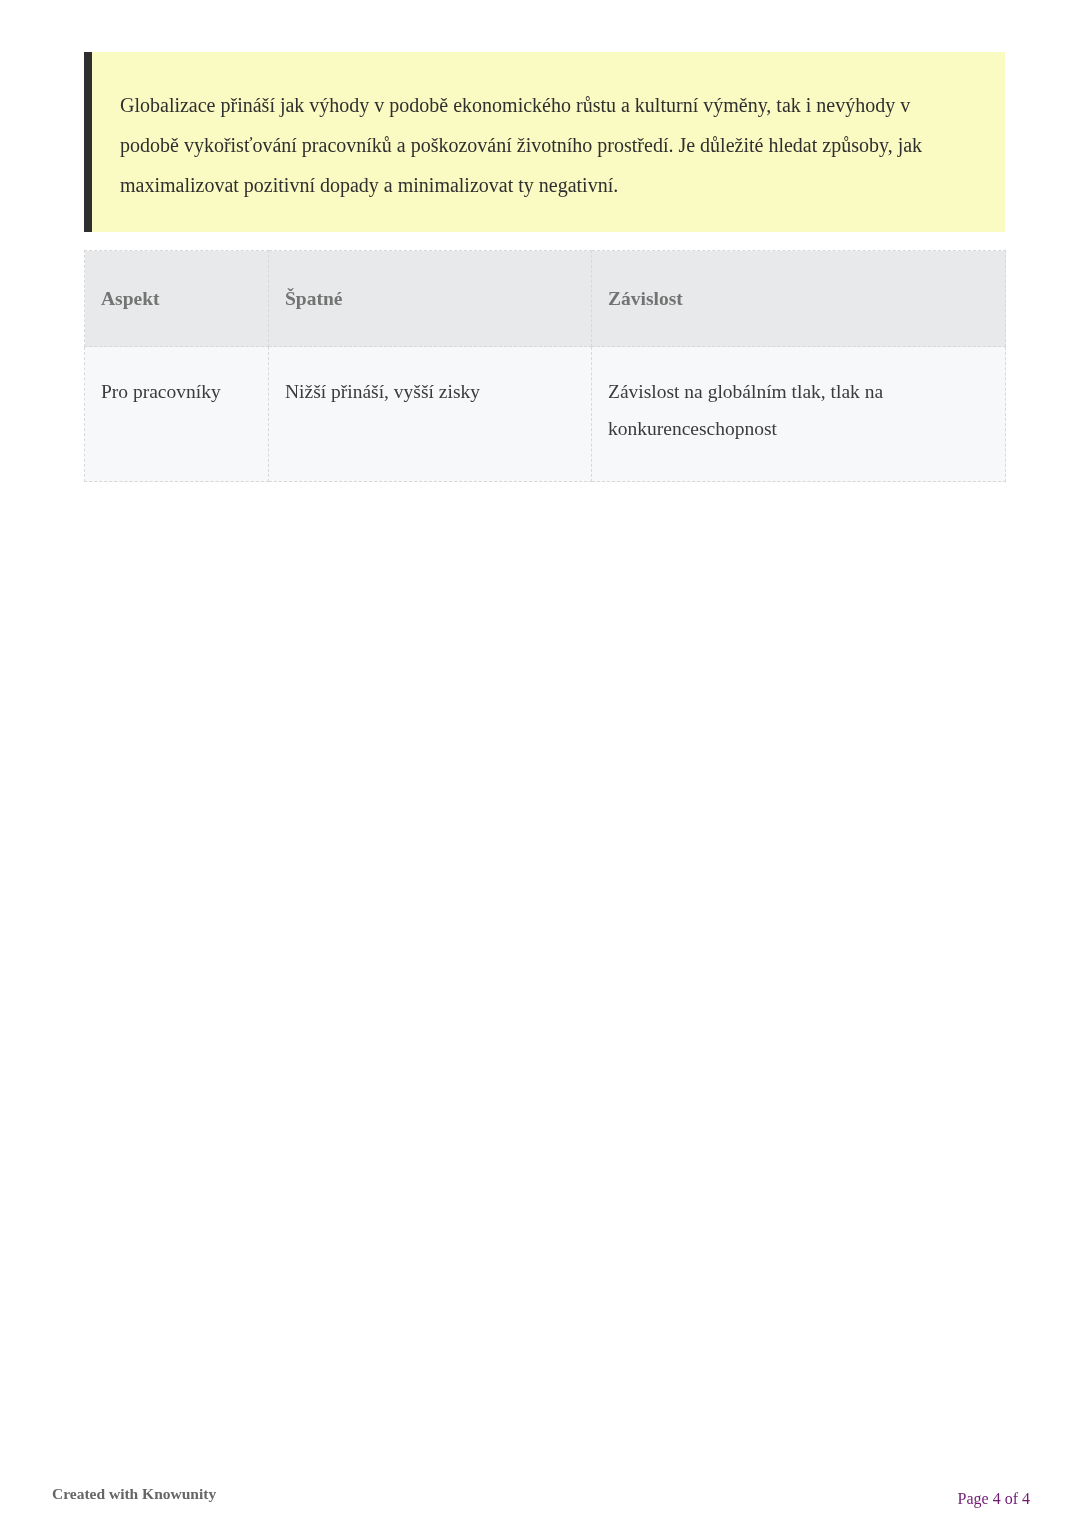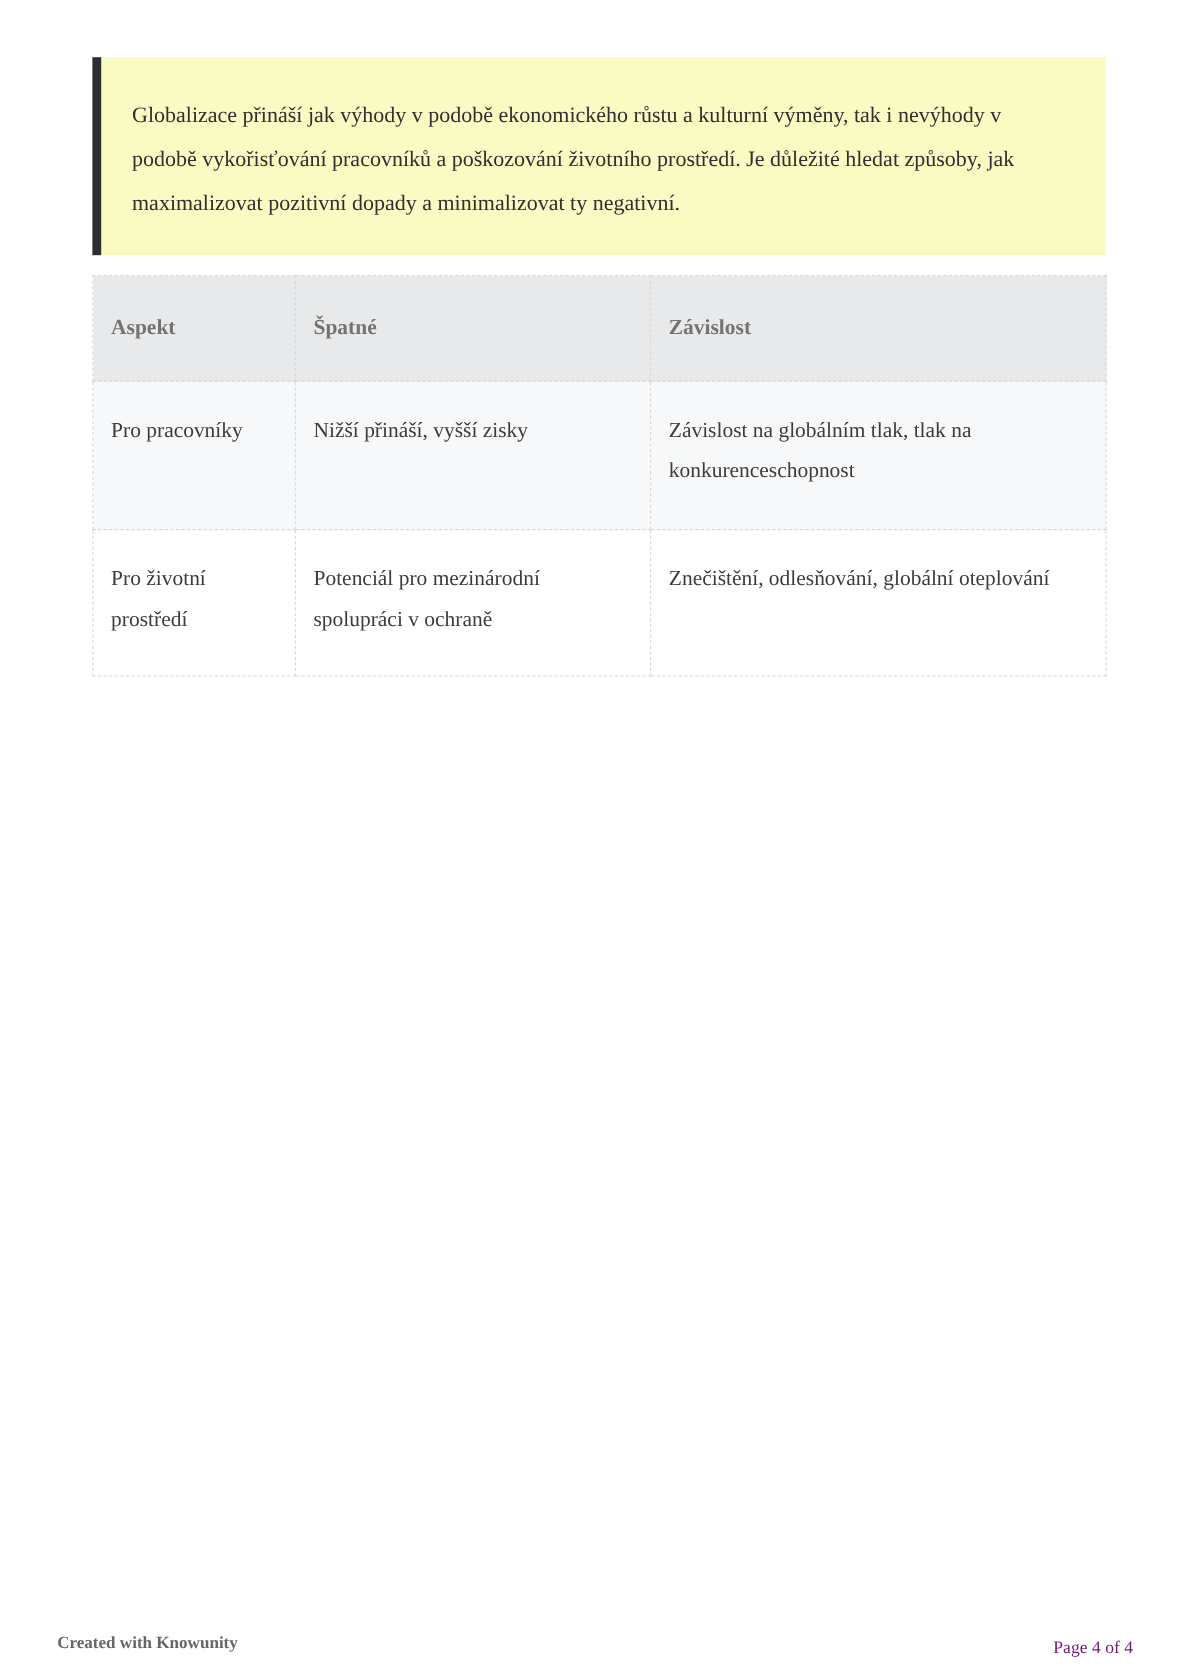--- a/index.html
+++ b/index.html
@@ -105,24 +105,19 @@
         <th>Špatné</th>
         <th>Závislost</th>
       </tr>
     </thead>
     <tbody>
       <tr class="r2">
         <td>Pro pracovníky</td>
         <td>Nižší přináší, vyšší zisky</td>
         <td>Závislost na globálním tlak, tlak na konkurenceschopnost</td>
       </tr>
-      <tr class="r3">
-        <td>Pro životní prostředí</td>
-        <td>Potenciál pro mezinárodní spolupráci v ochraně</td>
-        <td>Znečištění, odlesňování, globální oteplování</td>
-      </tr>
     </tbody>
   </table>
 
 </div>
 
 <span class="footer-left">Created with Knowunity</span>
 <span class="footer-right">Page 4 of 4</span>
 
 </body></html>

